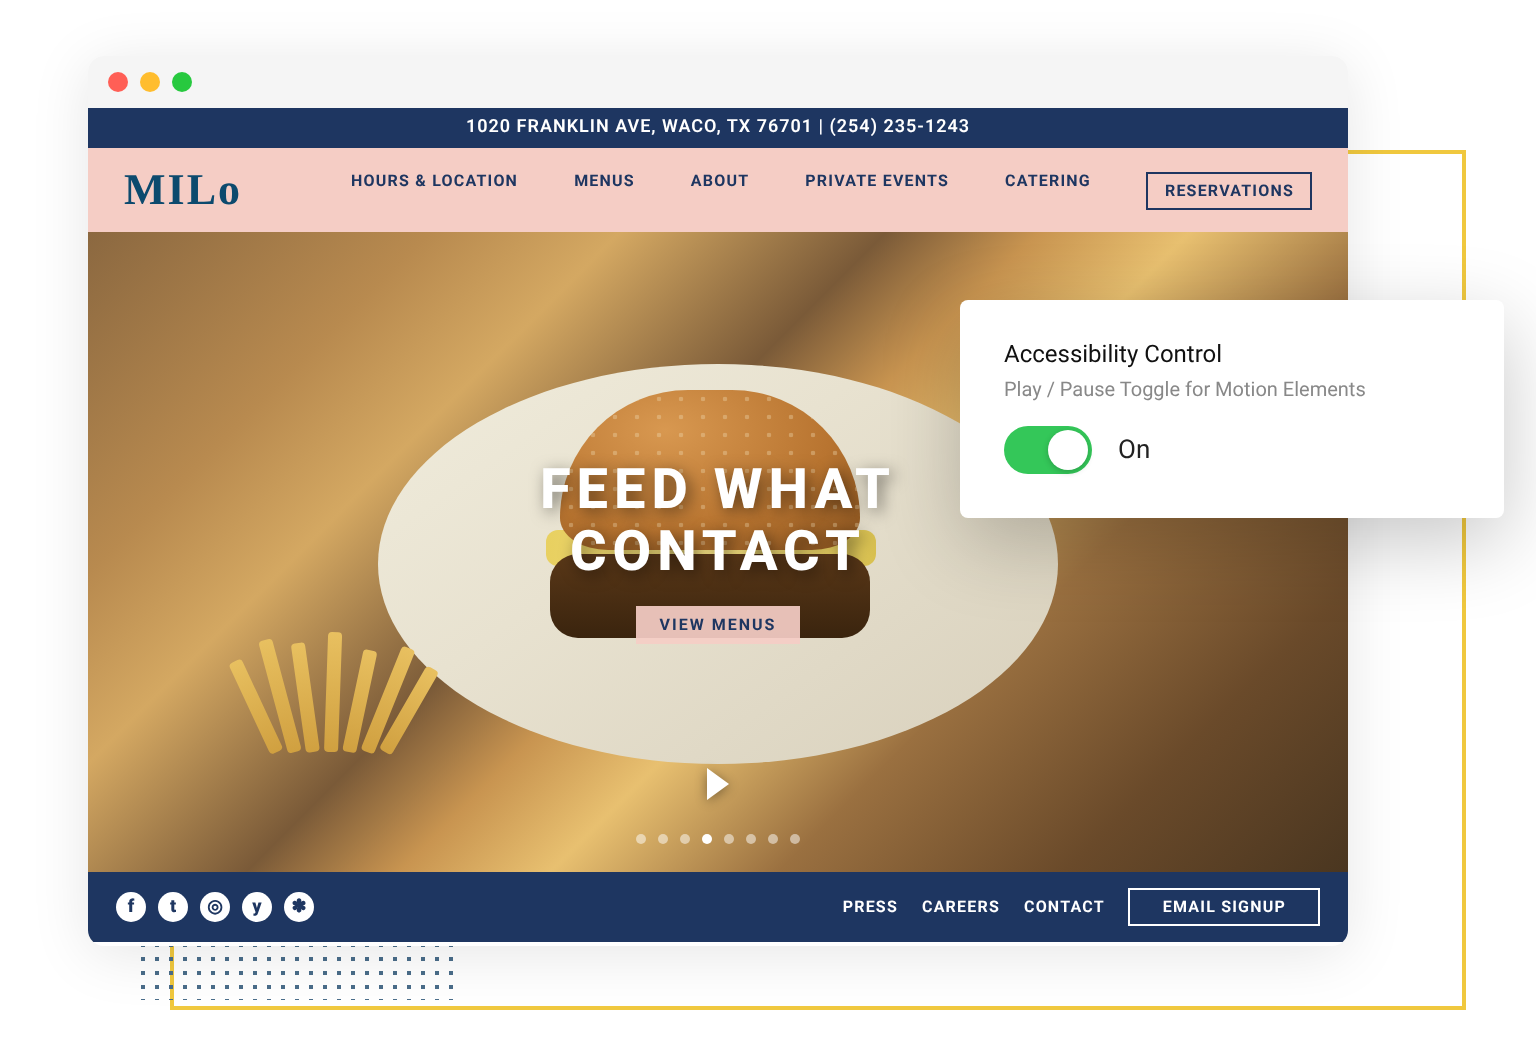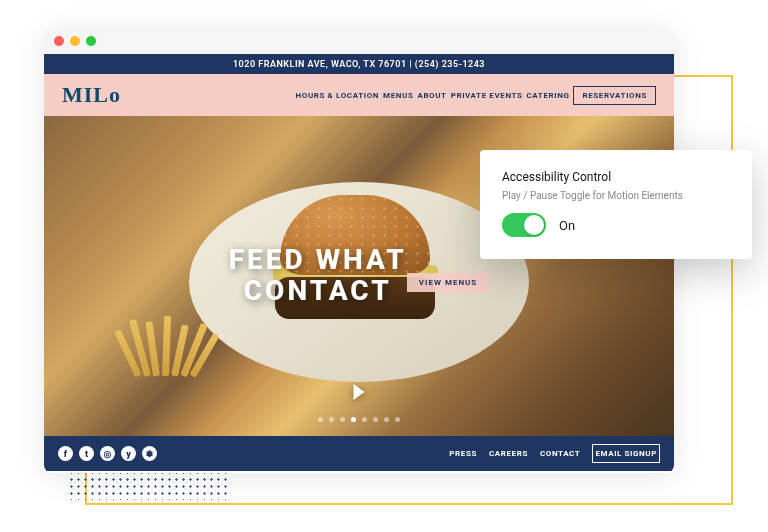--- a/index.html
+++ b/index.html
@@ -6,45 +6,45 @@
 body{width:768px;height:532px;background:#fff;position:relative;overflow:hidden}
 .yellow-frame{position:absolute;left:85px;top:75px;width:648px;height:430px;border:2px solid #f0c83e;z-index:0}
 .dots-pattern{position:absolute;left:68px;top:462px;width:160px;height:38px;z-index:1;background-image:radial-gradient(circle,#4a6d8a 1.2px,transparent 1.2px);background-size:7px 7px}
 .browser{position:absolute;left:44px;top:28px;width:630px;height:445px;background:#fff;border-radius:8px;box-shadow:0 4px 30px rgba(0,0,0,.1);overflow:hidden;z-index:2}
 .titlebar{height:26px;background:#f5f5f5;display:flex;align-items:center;padding:0 10px;gap:6px}
 .dot{width:10px;height:10px;border-radius:50%}
 .red{background:#ff5f56}.yel{background:#ffbd2e}.grn{background:#27c93f}
 .topband{background:#1e3661;color:#fff;text-align:center;font-size:9px;font-weight:600;letter-spacing:.5px;padding:5px 0}
 .navband{background:#f5cdc5;display:flex;align-items:center;justify-content:space-between;padding:8px 18px}
 .logo{color:#0c4a6e;font-size:22px;font-weight:900;letter-spacing:1px;font-family:Georgia,serif}
-.navlinks{display:flex;gap:4px;align-items:center}
+.navlinks{display:flex;gap:28px;align-items:flex-start}
 .navlink{color:#1e3661;font-size:8px;font-weight:700;letter-spacing:.6px;white-space:nowrap}
 .reserv{border:1.5px solid #1e3661;padding:4px 8px}
-.hero{position:relative;height:320px;background:linear-gradient(135deg,#8b6840 0%,#b88a4f 18%,#d4a862 28%,#7a5a38 42%,#c89450 50%,#e8c070 58%,#9a7040 70%,#6a4a2a 85%,#4a3620 100%);display:flex;align-items:center;justify-content:center;overflow:hidden}
+.hero{position:relative;height:320px;background:linear-gradient(135deg,#8b6840 0%,#b88a4f 18%,#d4a862 28%,#7a5a38 42%,#c89450 50%,#e8c070 58%,#9a7040 70%,#6a4a2a 85%,#4a3620 100%);display:flex;flex-direction:column;align-items:center;justify-content:center;overflow:hidden}
 .hero::before{content:"";position:absolute;left:50%;top:52%;transform:translate(-50%,-50%);width:340px;height:200px;background:linear-gradient(145deg,#f0ecdc 0%,#e8e2d0 40%,#d8d0bc 100%);border-radius:50%;z-index:0}
 .burger{position:absolute;left:50%;top:44%;transform:translate(-50%,-50%);z-index:1}
 .bun-top{width:150px;height:80px;background:radial-gradient(ellipse at 35% 25%,#d89850,#b87430 60%,#8a5420);border-radius:80px 80px 30px 30px/80px 80px 20px 20px;position:relative}
 .bun-top::after{content:"";position:absolute;inset:0;background-image:radial-gradient(circle,rgba(240,220,180,.7) 1px,transparent 1.3px);background-size:11px 9px;border-radius:inherit;opacity:.5}
 .patty{width:160px;height:42px;background:linear-gradient(#5a3818,#3a240e);border-radius:14px;margin-top:-6px;margin-left:-5px}
 .slaw{width:165px;height:18px;background:linear-gradient(90deg,#e8d060,#f0dc80,#d8c050);margin-top:-10px;margin-left:-7px;border-radius:6px}
 .fries{position:absolute;left:90px;top:200px;z-index:1}
 .fry{display:inline-block;width:7px;height:55px;background:linear-gradient(#e8c060,#d0a040);margin:0 1px;transform-origin:bottom;border-radius:2px}
 .fry:nth-child(1){transform:rotate(-25deg);height:50px}.fry:nth-child(2){transform:rotate(-15deg);height:58px}.fry:nth-child(3){transform:rotate(-8deg)}.fry:nth-child(4){transform:rotate(2deg);height:60px}.fry:nth-child(5){transform:rotate(12deg);height:52px}.fry:nth-child(6){transform:rotate(22deg);height:56px}.fry:nth-child(7){transform:rotate(30deg);height:48px}
 .hero-text{position:relative;z-index:3;color:#fff;font-size:28px;font-weight:800;letter-spacing:3px;text-align:center;text-shadow:2px 2px 8px rgba(0,0,0,.5);line-height:1.1}
 .view-btn{position:relative;z-index:3;margin-top:12px;background:rgba(245,205,197,.92);color:#1e3661;border:none;padding:5px 12px;font-size:8px;font-weight:700;letter-spacing:1px}
 .play{position:absolute;bottom:36px;left:50%;transform:translateX(-50%);z-index:3;width:0;height:0;border-left:11px solid #fff;border-top:8px solid transparent;border-bottom:8px solid transparent;filter:drop-shadow(0 1px 3px rgba(0,0,0,.4))}
 .dots-nav{position:absolute;bottom:14px;left:50%;transform:translateX(-50%);z-index:3;display:flex;gap:6px}
 .navdot{width:5px;height:5px;border-radius:50%;background:rgba(255,255,255,.5)}
 .navdot.active{background:#fff}
 .footband{background:#1e3661;color:#fff;display:flex;align-items:center;justify-content:space-between;padding:8px 14px}
 .socials{display:flex;gap:6px}
 .social{width:15px;height:15px;border-radius:50%;background:#fff;color:#1e3661;display:flex;align-items:center;justify-content:center;font-size:9px;font-weight:900}
 .footlinks{display:flex;gap:12px;align-items:center}
 .footlink{font-size:8px;font-weight:700;letter-spacing:.6px}
-.email-btn{border:1.2px solid #fff;padding:4px 2px}
+.email-btn{border:1.2px solid #fff;padding:4px 16px}
 .popup{position:absolute;right:16px;top:150px;width:272px;background:#fff;border-radius:4px;box-shadow:0 12px 40px rgba(0,0,0,.22);padding:20px 22px 22px;z-index:10}
 .pop-title{font-size:12px;font-weight:400;color:#111;margin-bottom:6px}
 .pop-desc{font-size:10px;color:#888;margin-bottom:12px}
 .toggle-row{display:flex;align-items:center;gap:13px}
 .toggle{width:44px;height:24px;background:#34c759;border-radius:12px;position:relative}
 .toggle::after{content:"";position:absolute;right:2px;top:2px;width:20px;height:20px;background:#fff;border-radius:50%;box-shadow:0 1px 3px rgba(0,0,0,.2)}
 .toggle-label{font-size:13px;color:#222}
 </style>
 </head>
 <body>

